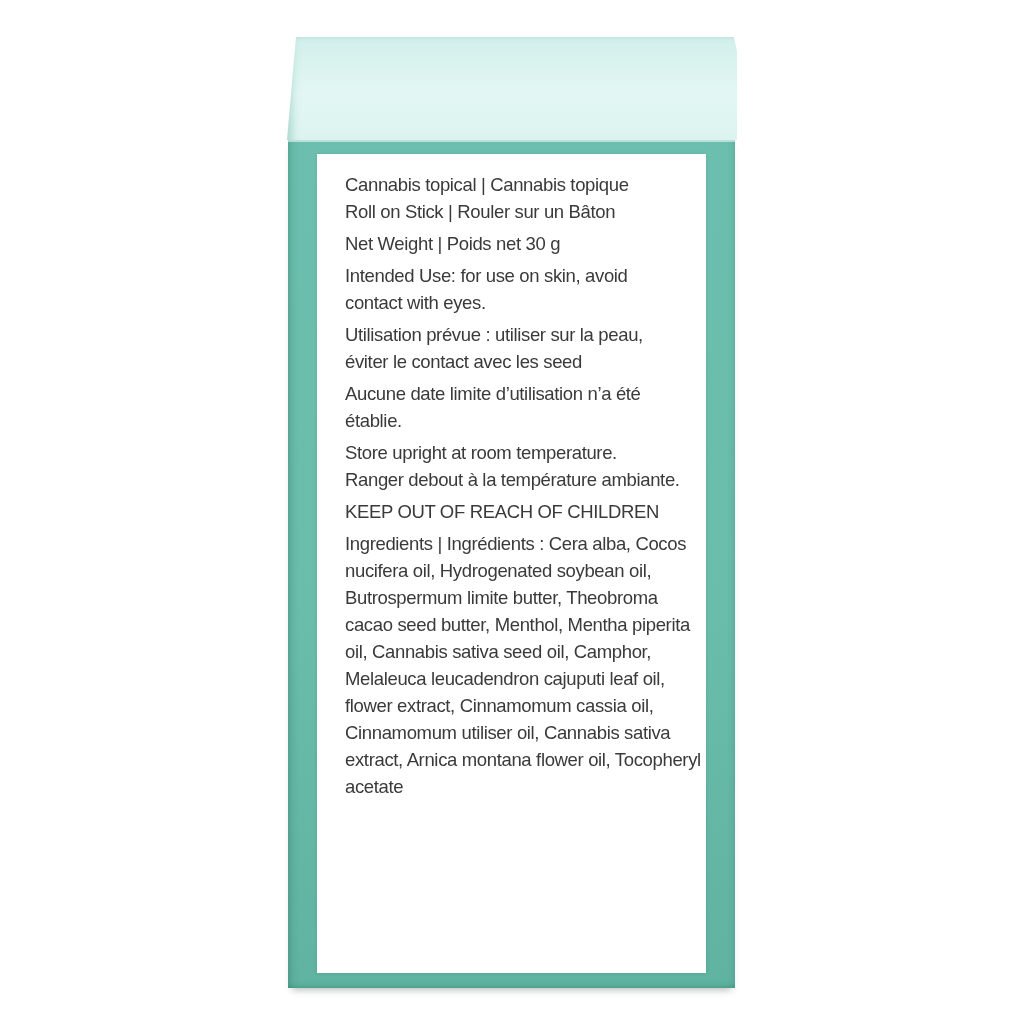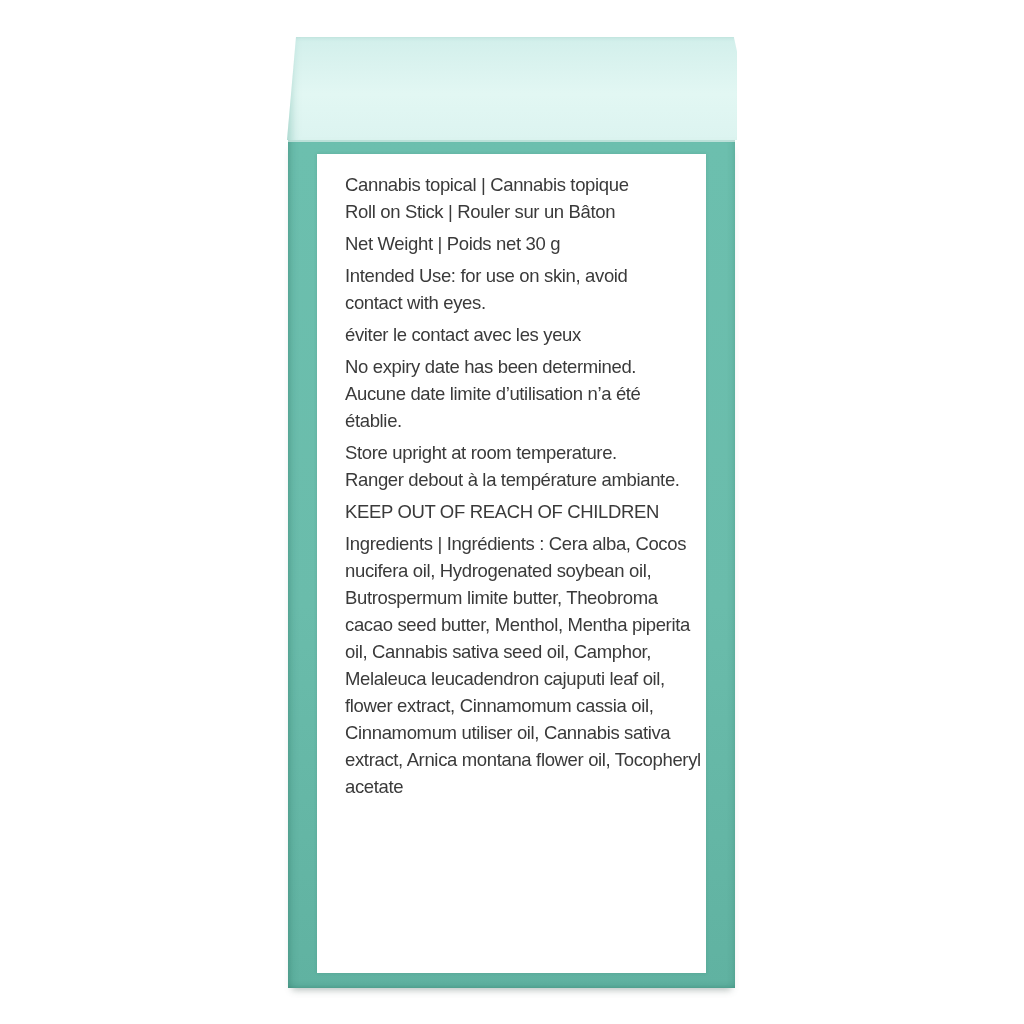--- a/index.html
+++ b/index.html
@@ -86,24 +86,24 @@
               <div class="line">Roll on Stick | Rouler sur un Bâton</div>
             </div>
             <div class="para">
               <div class="line">Net Weight | Poids net 30 g</div>
             </div>
             <div class="para">
               <div class="line">Intended Use: for use on skin, avoid</div>
               <div class="line">contact with eyes.</div>
             </div>
             <div class="para">
-              <div class="line">éviter le contact avec les yeux</div>
+              <div class="line">Utilisation prévue : utiliser sur la peau,</div>
+              <div class="line">éviter le contact avec les seed</div>
             </div>
             <div class="para">
-              <div class="line">No expiry date has been determined.</div>
               <div class="line">Aucune date limite d’utilisation n’a été</div>
               <div class="line">établie.</div>
             </div>
             <div class="para">
               <div class="line">Store upright at room temperature.</div>
               <div class="line">Ranger debout à la température ambiante.</div>
             </div>
             <div class="para">
               <div class="line">KEEP OUT OF REACH OF CHILDREN</div>
             </div>

